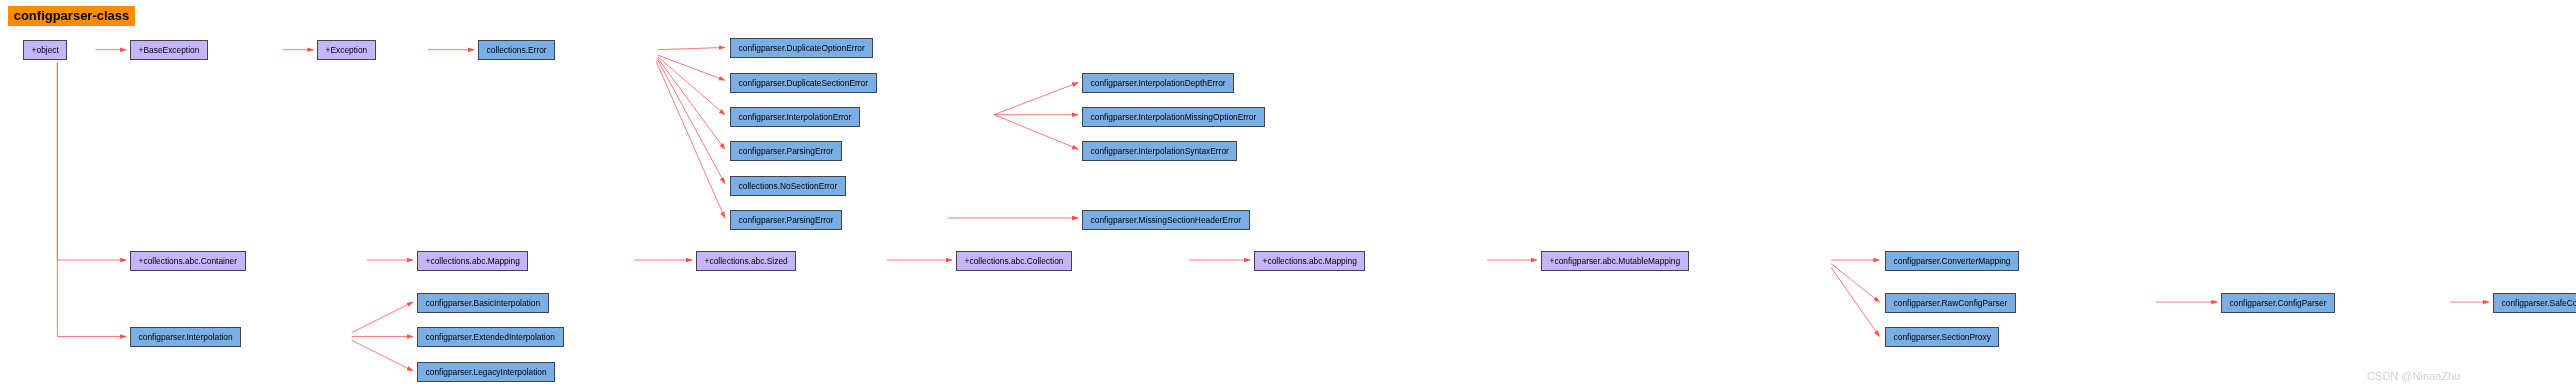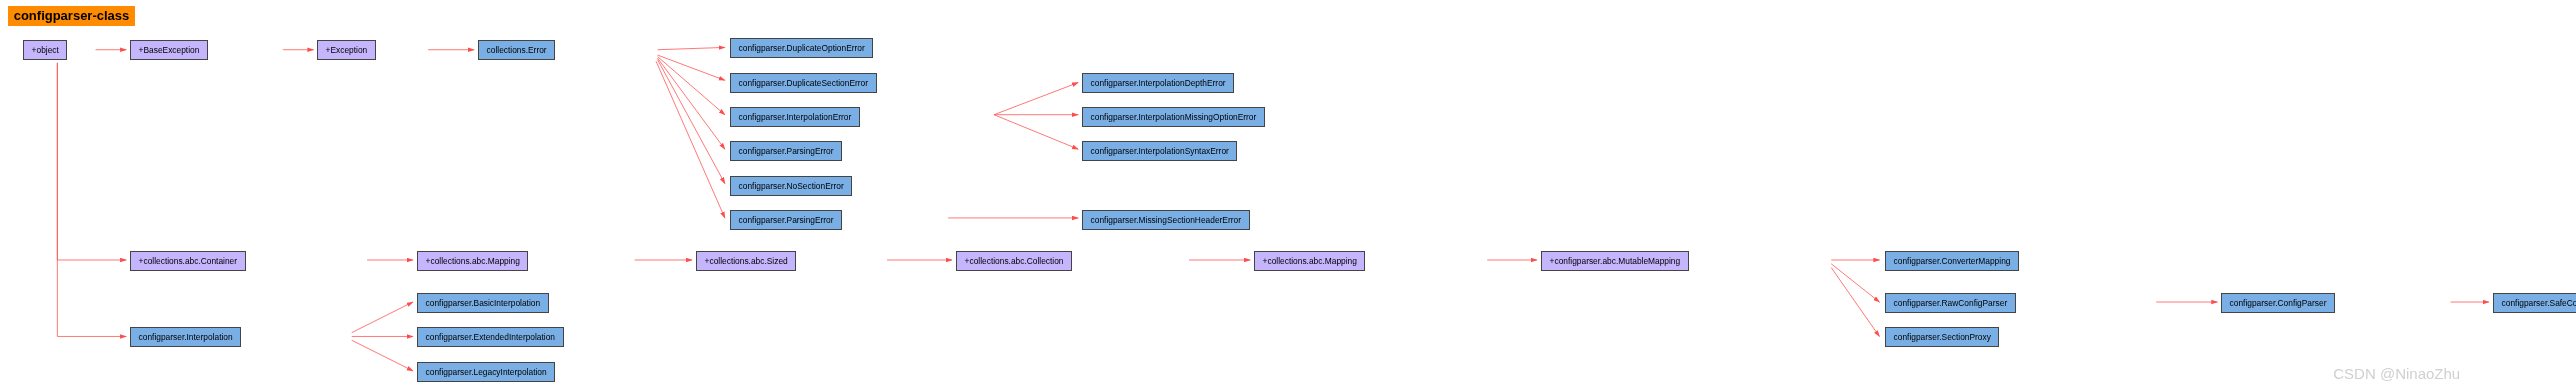--- a/index.html
+++ b/index.html
@@ -2,21 +2,21 @@
 <html><head>
 <meta charset="utf-8">
 <style>
 html,body{margin:0;padding:0;background:#fff;font-family:Arial,Helvetica,sans-serif;font-size:8.4px}
 .canvas{position:relative;width:2474px;height:390px}
 .title{position:absolute;left:7.6px;top:6.1px;background:#ff8c00;color:#000;font-weight:bold;font-size:13px;padding:2.3px 6.1px}
 .node{position:absolute;border:0.8px solid #444;padding:3.8px 7.6px;white-space:nowrap}
 .gray{background:#c4b5fd;color:#000}
 .blue{background:#7aafe6;color:#000}
 svg.edges{position:absolute;left:0;top:0;width:2576px;height:390px;pointer-events:none}
-.watermark{position:absolute;right:13.8px;bottom:7.6px;color:#d0d0d0;font-size:15px}
+.watermark{position:absolute;right:13.8px;bottom:7.6px;color:#d0d0d0;font-size:11px}
 </style>
 </head>
 <body>
 
 <div class="canvas">
   <div class="title">configparser-class</div>
 
   <svg class="edges" viewBox="0 0 3369 510" width="2576" height="390">
     <defs>
       <marker id="ah" markerWidth="10" markerHeight="10" refX="8" refY="3" orient="auto" markerUnits="strokeWidth">
@@ -70,21 +70,21 @@
 
   <div id="n-object" class="node gray" style="left:23px;top:40px">+object</div>
   <div id="n-baseexc" class="node gray" style="left:130px;top:40px">+BaseException</div>
   <div id="n-exc" class="node gray" style="left:317px;top:40px">+Exception</div>
   <div id="n-cp_error" class="node blue" style="left:478px;top:40px">collections.Error</div>
 
   <div id="n-cp_dup_opt" class="node blue" style="left:730px;top:38px">configparser.DuplicateOptionError</div>
   <div id="n-cp_dup_sec" class="node blue" style="left:730px;top:73px">configparser.DuplicateSectionError</div>
   <div id="n-cp_int_err" class="node blue" style="left:730px;top:107px">configparser.InterpolationError</div>
   <div id="n-cp_noopt" class="node blue" style="left:730px;top:141px">configparser.ParsingError</div>
-  <div id="n-cp_nosec" class="node blue" style="left:730px;top:176px">configparser.NoSectionError</div>
+  <div id="n-cp_nosec" class="node blue" style="left:730px;top:176px">collections.NoSectionError</div>
   <div id="n-cp_parse" class="node blue" style="left:730px;top:210px">configparser.ParsingError</div>
 
   <div id="n-cp_int_depth" class="node blue" style="left:1082px;top:73px">configparser.InterpolationDepthError</div>
   <div id="n-cp_int_miss" class="node blue" style="left:1082px;top:107px">configparser.InterpolationMissingOptionError</div>
   <div id="n-cp_int_syn" class="node blue" style="left:1082px;top:141px">configparser.InterpolationSyntaxError</div>
   <div id="n-cp_misshdr" class="node blue" style="left:1082px;top:210px">configparser.MissingSectionHeaderError</div>
 
   <div class="node gray" style="left:130px;top:251px">+collections.abc.Container</div>
   <div class="node gray" style="left:417px;top:251px">+collections.abc.Mapping</div>
   <div class="node gray" style="left:696px;top:251px">+collections.abc.Sized</div>

